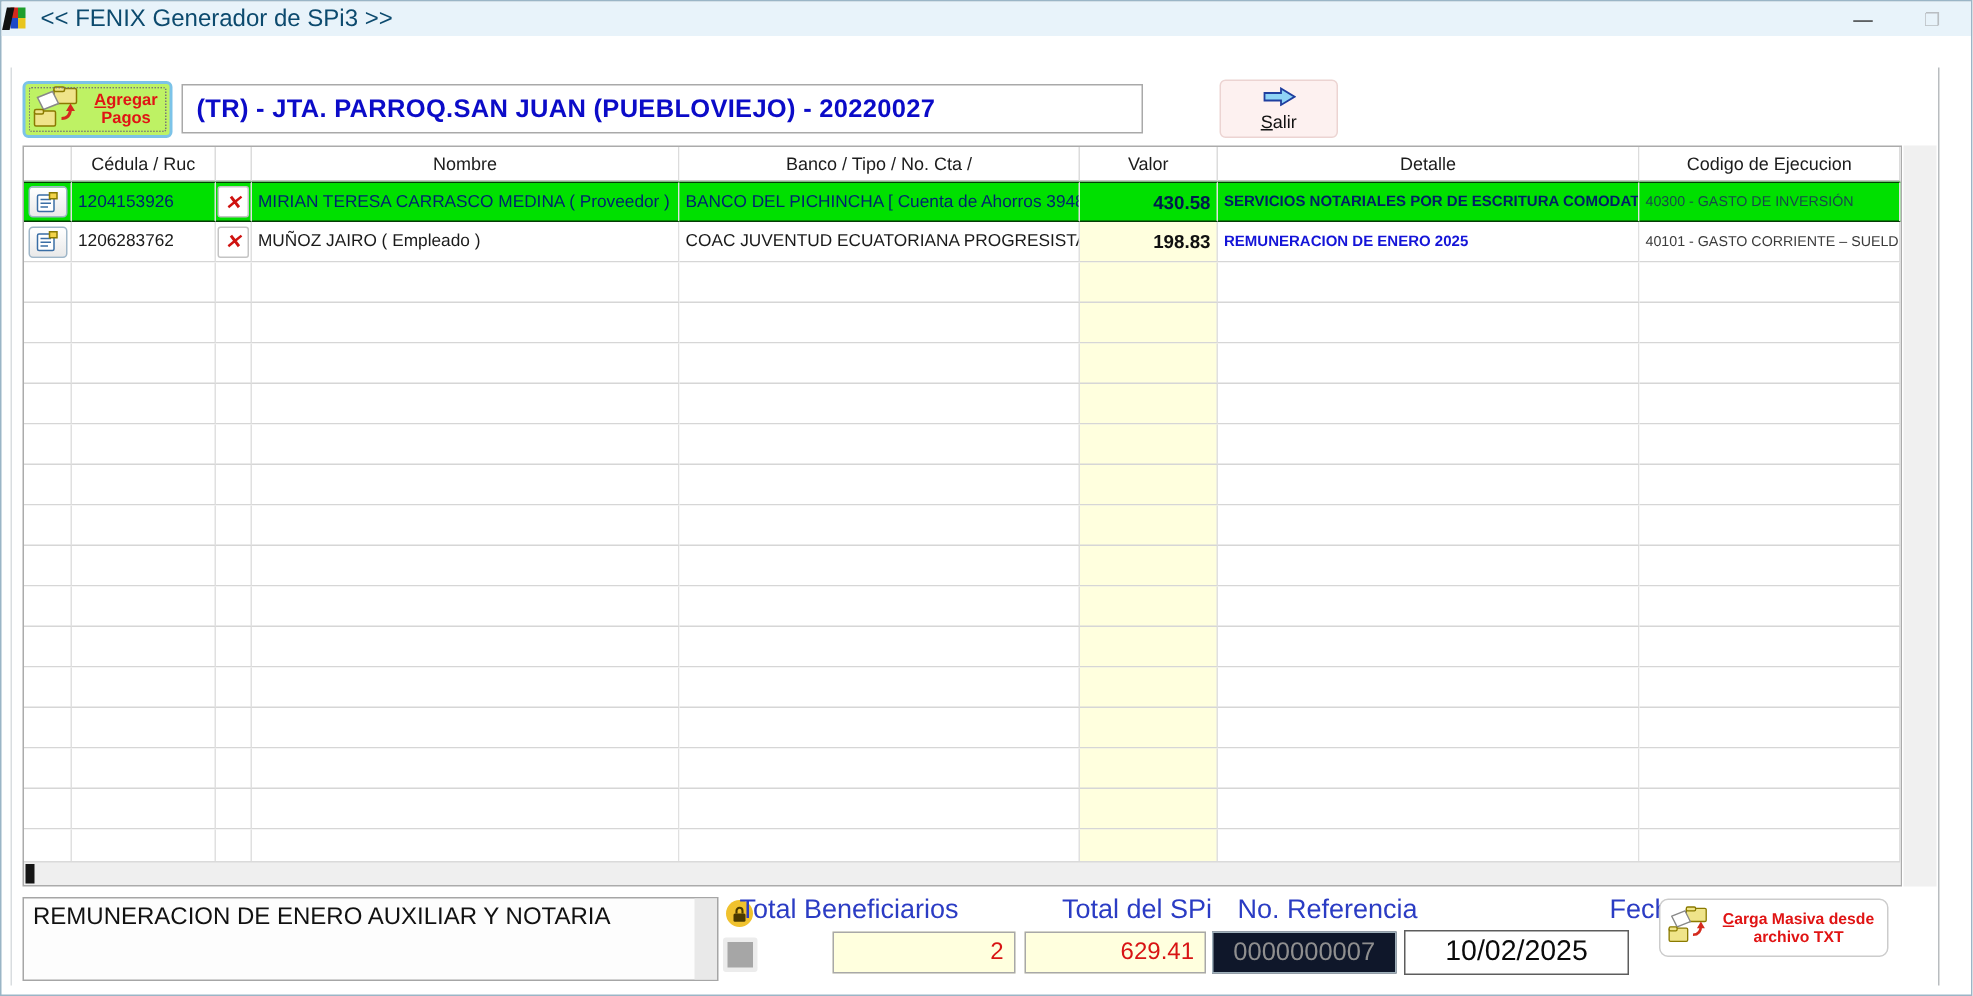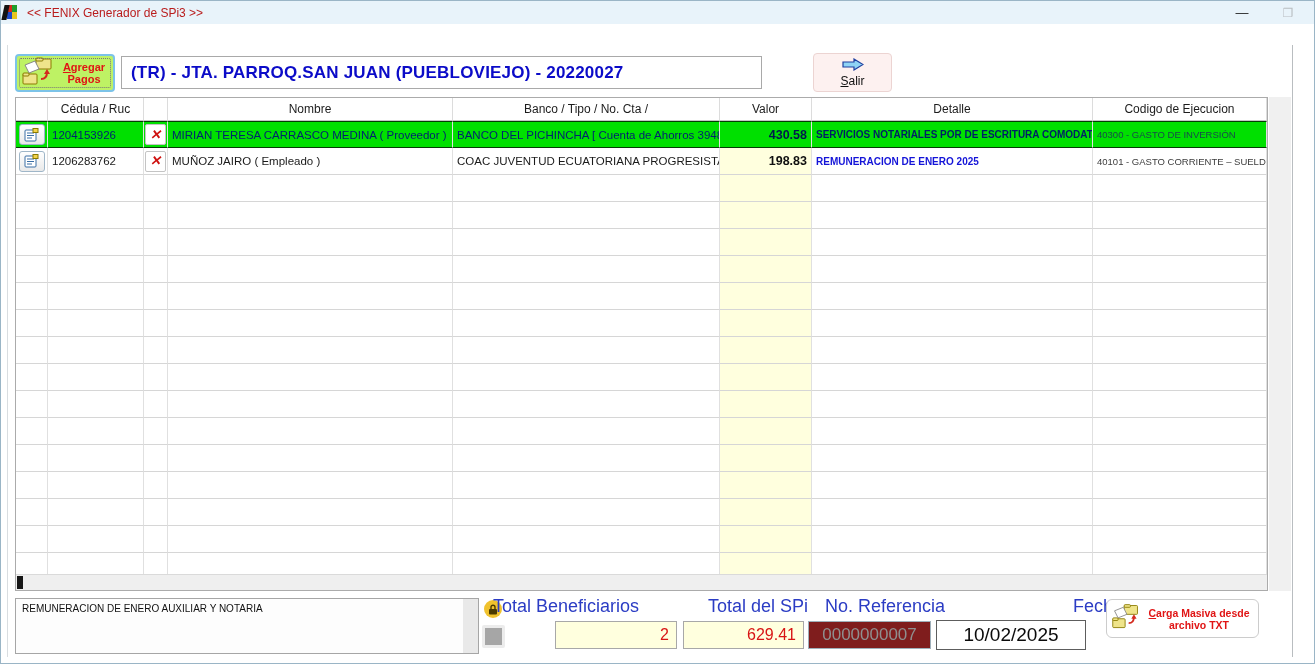--- a/index.html
+++ b/index.html
@@ -12,21 +12,21 @@
   
   .titlebar { position:absolute; left:0; top:0; width:100%; height:23px;
     background:var(--titlebar); display:flex; align-items:center; }
   .app-icon { width:15px; height:15px; margin:0 5px 0 6px; display:grid;
     grid-template-columns:5px 5px; grid-template-rows:7px 7px; gap:0;
     position:relative; }
   .app-icon::before{ content:""; position:absolute; left:-4px; top:0; width:5px; height:15px;
     background:#111; transform:skewX(-12deg); }
   .app-icon .q1{background:#d42a1e;} .app-icon .q2{background:#1e9e2c;}
   .app-icon .q3{background:#1d49c8;} .app-icon .q4{background:#e8c51d;}
-  .title-text { font-size:12px; color:#b91c1c; }
+  .title-text { font-size:16px; color:#0c4a6e; }
   .win-btn { position:absolute; top:0; width:40px; height:23px; display:flex;
     align-items:center; justify-content:center; font-size:13px; }
   .btn-min { right:52px; color:#222; }
   .btn-restore { right:6px; color:#b9bec2; font-size:12px; }
   
   .menubar { position:absolute; left:0; top:23px; width:100%; height:19px;
     background:#fdfdfd; border-bottom:1px solid #eee; display:flex; align-items:center; }
   .menu-item { font-size:12px; color:#111; padding:0 9px; }
   
   .panel-edge-l { position:absolute; left:6px; top:44px; width:1px; height:612px; background:#d9dde0;}
@@ -73,35 +73,35 @@
     border-radius:2px; color:#cf1210; font-weight:bold; font-size:13px;
     font-family:"Liberation Serif", serif; font-style:italic; }
   
   .hscroll { position:absolute; left:0; bottom:0; width:100%; height:16px;
     background:#efefef; border-top:1px solid #dadada; }
   .hthumb { position:absolute; left:1px; top:1px; width:6px; height:13px; background:#161616; }
   
   .vscroll { position:absolute; left:1268px; top:96px; width:22px; height:494px; background:#f0f0f0; }
   
   .memo { position:absolute; left:14px; top:597px; width:464px; height:56px;
-    background:#fdfdfd; border:1px solid #a6a6a6; font-size:10px; color:#111;
+    background:#fdfdfd; border:1px solid #a6a6a6; font-size:16px; color:#111;
     padding:4px 20px 4px 6px; }
   .memo-scroll { position:absolute; right:1px; top:1px; width:14px; height:52px; background:#e9e9e9; }
   .lock { position:absolute; left:483px; top:599px; width:18px; height:18px; border-radius:50%;
     background:#f0c22e; display:flex; align-items:center; justify-content:center; }
   .gray-square { position:absolute; left:481px; top:624px; width:23px; height:23px;
     background:#a6a6a6; border:3px solid #ececec; border-radius:2px; cursor:pointer;}
   .flabel { position:absolute; top:595px; font-size:18px; color:var(--blue-label); white-space:nowrap; }
   .fbox { position:absolute; top:620px; height:28px; border:1px solid #a8a8a8;
     display:flex; align-items:center; font-size:16px; }
   .fb-benef { left:554px; width:122px; background:var(--cream); color:var(--red-val);
     justify-content:flex-end; padding-right:7px; }
   .fb-spi { left:682px; width:121px; background:var(--cream); color:var(--red-val);
     justify-content:flex-end; padding-right:7px; }
-  .fb-ref { left:807px; width:123px; background:#7f1d1d; color:#8f8f8f;
+  .fb-ref { left:807px; width:123px; background:#0f172a; color:#8f8f8f;
     justify-content:center; font-size:17px; border-color:#9fb0ba;}
   .fb-fecha { left:935px; top:619px; width:150px; height:30px; background:#fff; color:#0a0a0a;
     justify-content:center; font-size:19px; border:1px solid #5d5d5d; }
   .btn-carga { position:absolute; left:1105px; top:598px; width:153px; height:39px;
     background:#fff; border:1px solid #cccccc; border-radius:6px; display:flex;
     align-items:center; gap:3px; padding:2px 4px; cursor:pointer; }
   .btn-carga .red-btn-label { font-size:10.5px; line-height:12px; }
   u { text-decoration:underline; }
 </style>
 </head>

